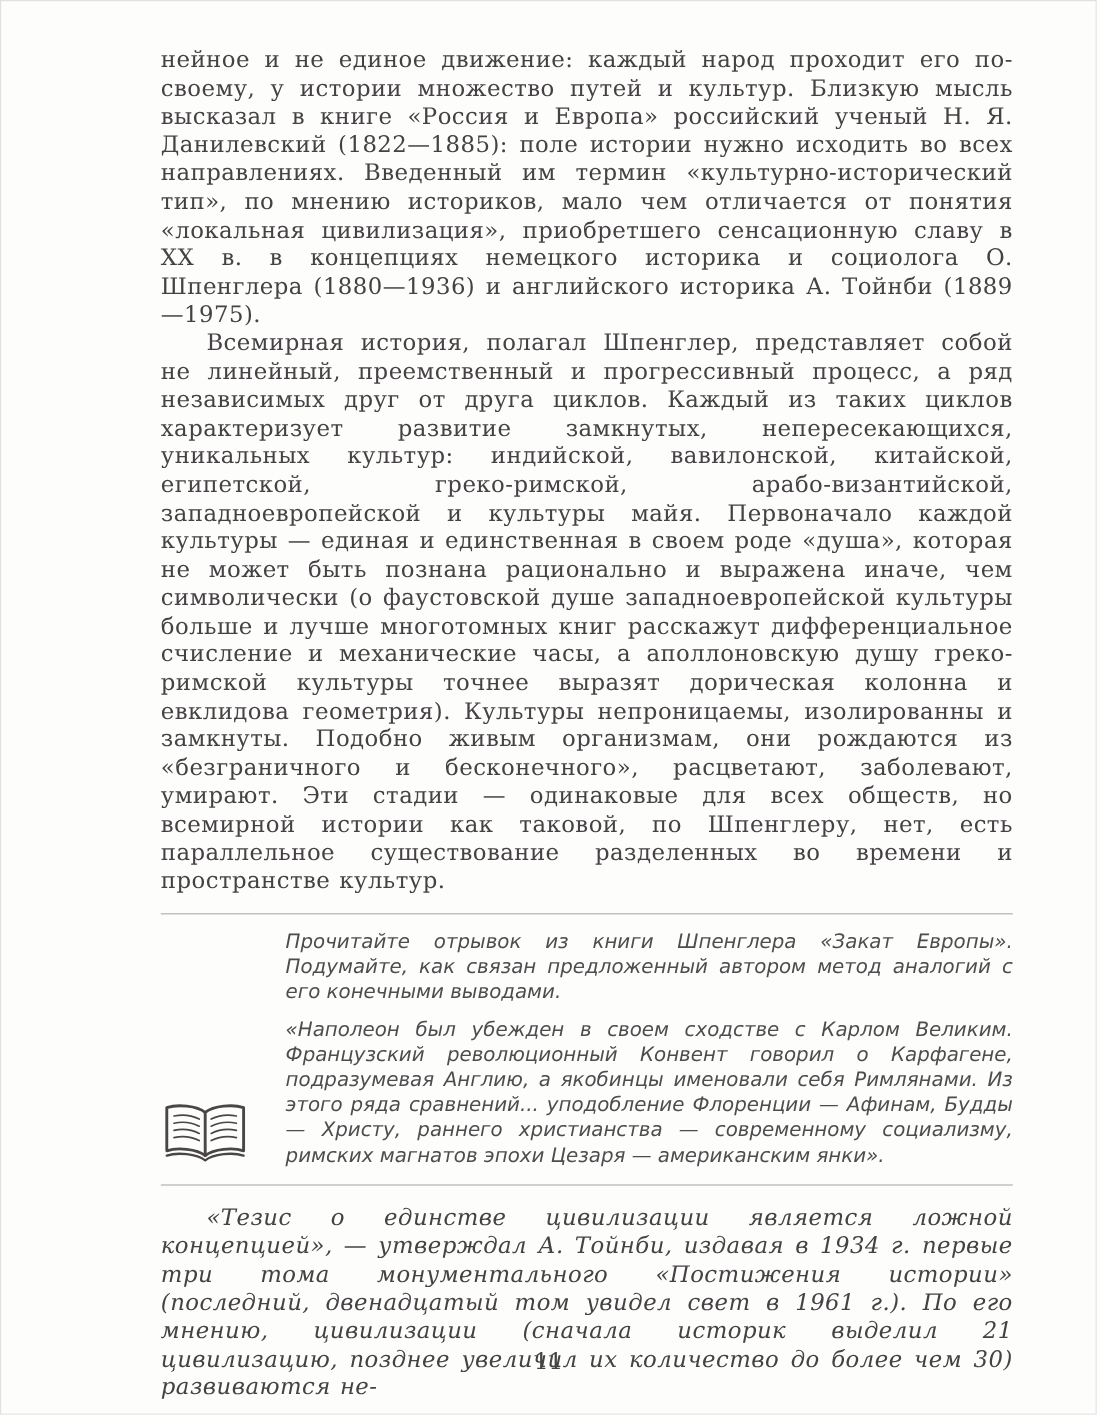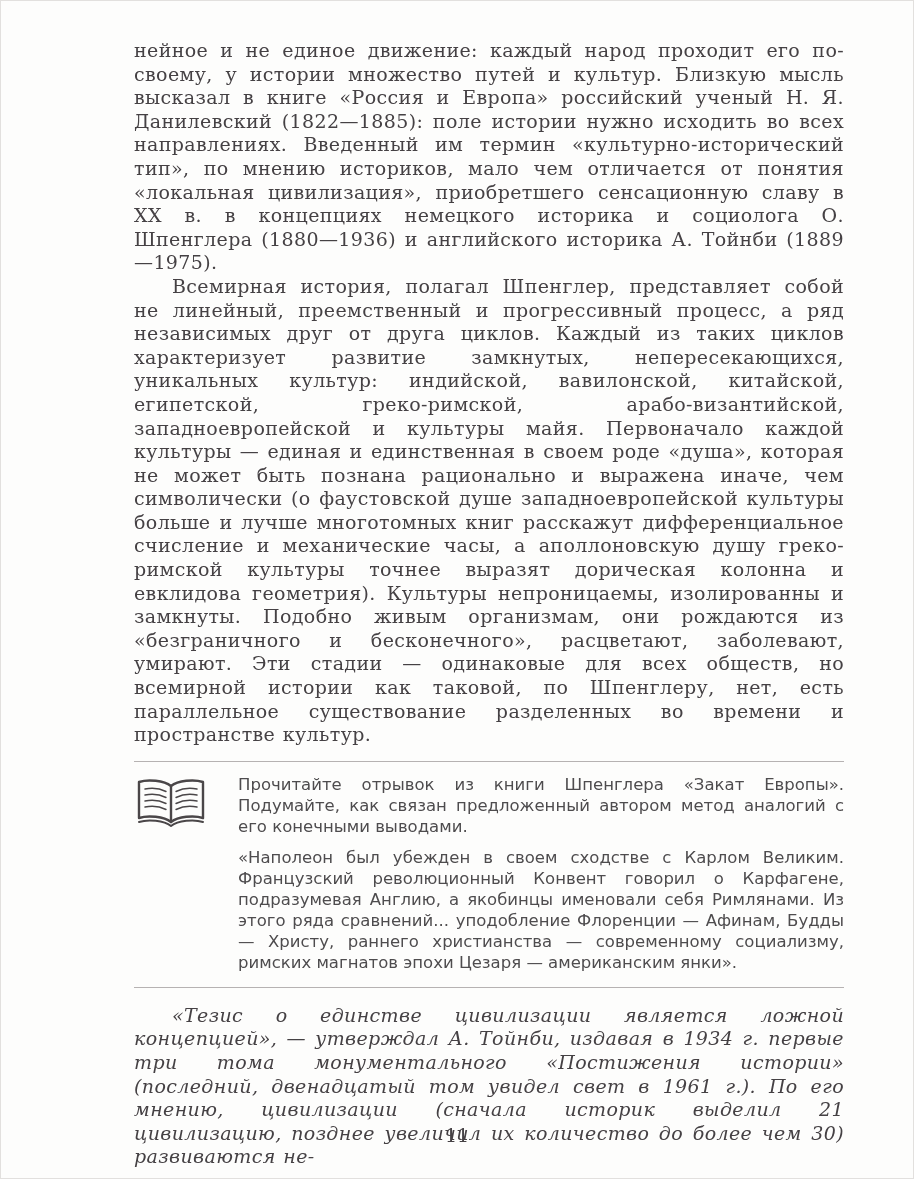--- a/index.html
+++ b/index.html
@@ -38,21 +38,22 @@
     text-indent: 38px;
   }
   .rule {
     border: none;
     border-top: 1px solid #b6b2b2;
     margin: 14px 0 12px 0;
     height: 0;
   }
   .inset {
     display: flex;
-    align-items: flex-start;
+    align-items: flex-end;
+    font-style: italic;
   }
   .icon-wrap {
     flex: 0 0 74px;
     margin-right: 30px;
     padding-top: 2px;
   }
   .inset-text {
     flex: 1 1 auto;
     font-family: "DejaVu Sans", "Liberation Sans", sans-serif;
     color: #4e4c4e;

